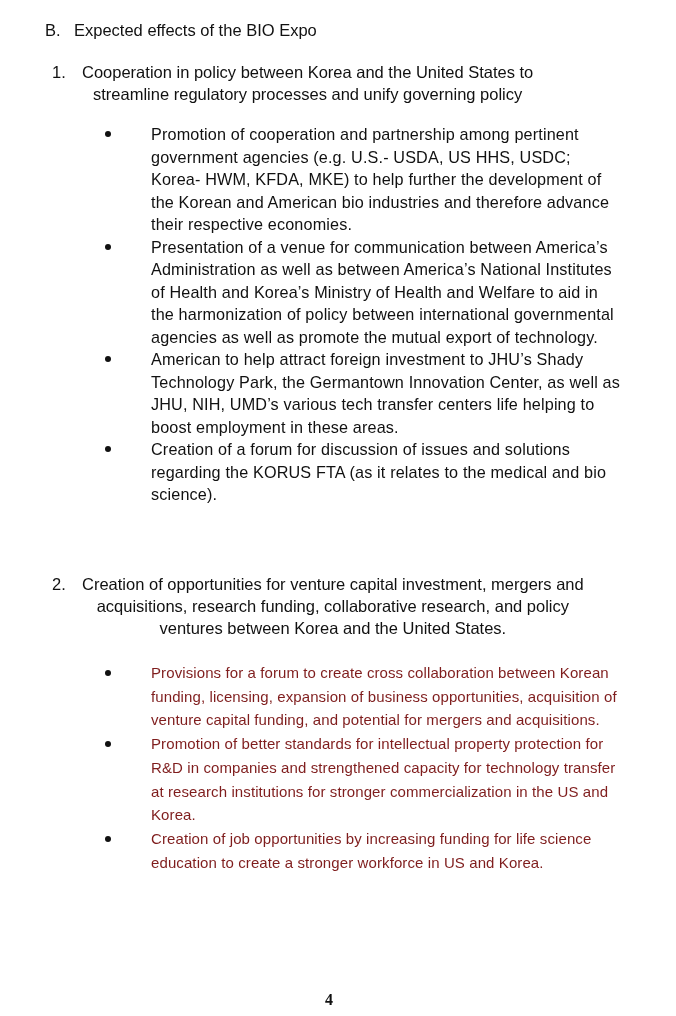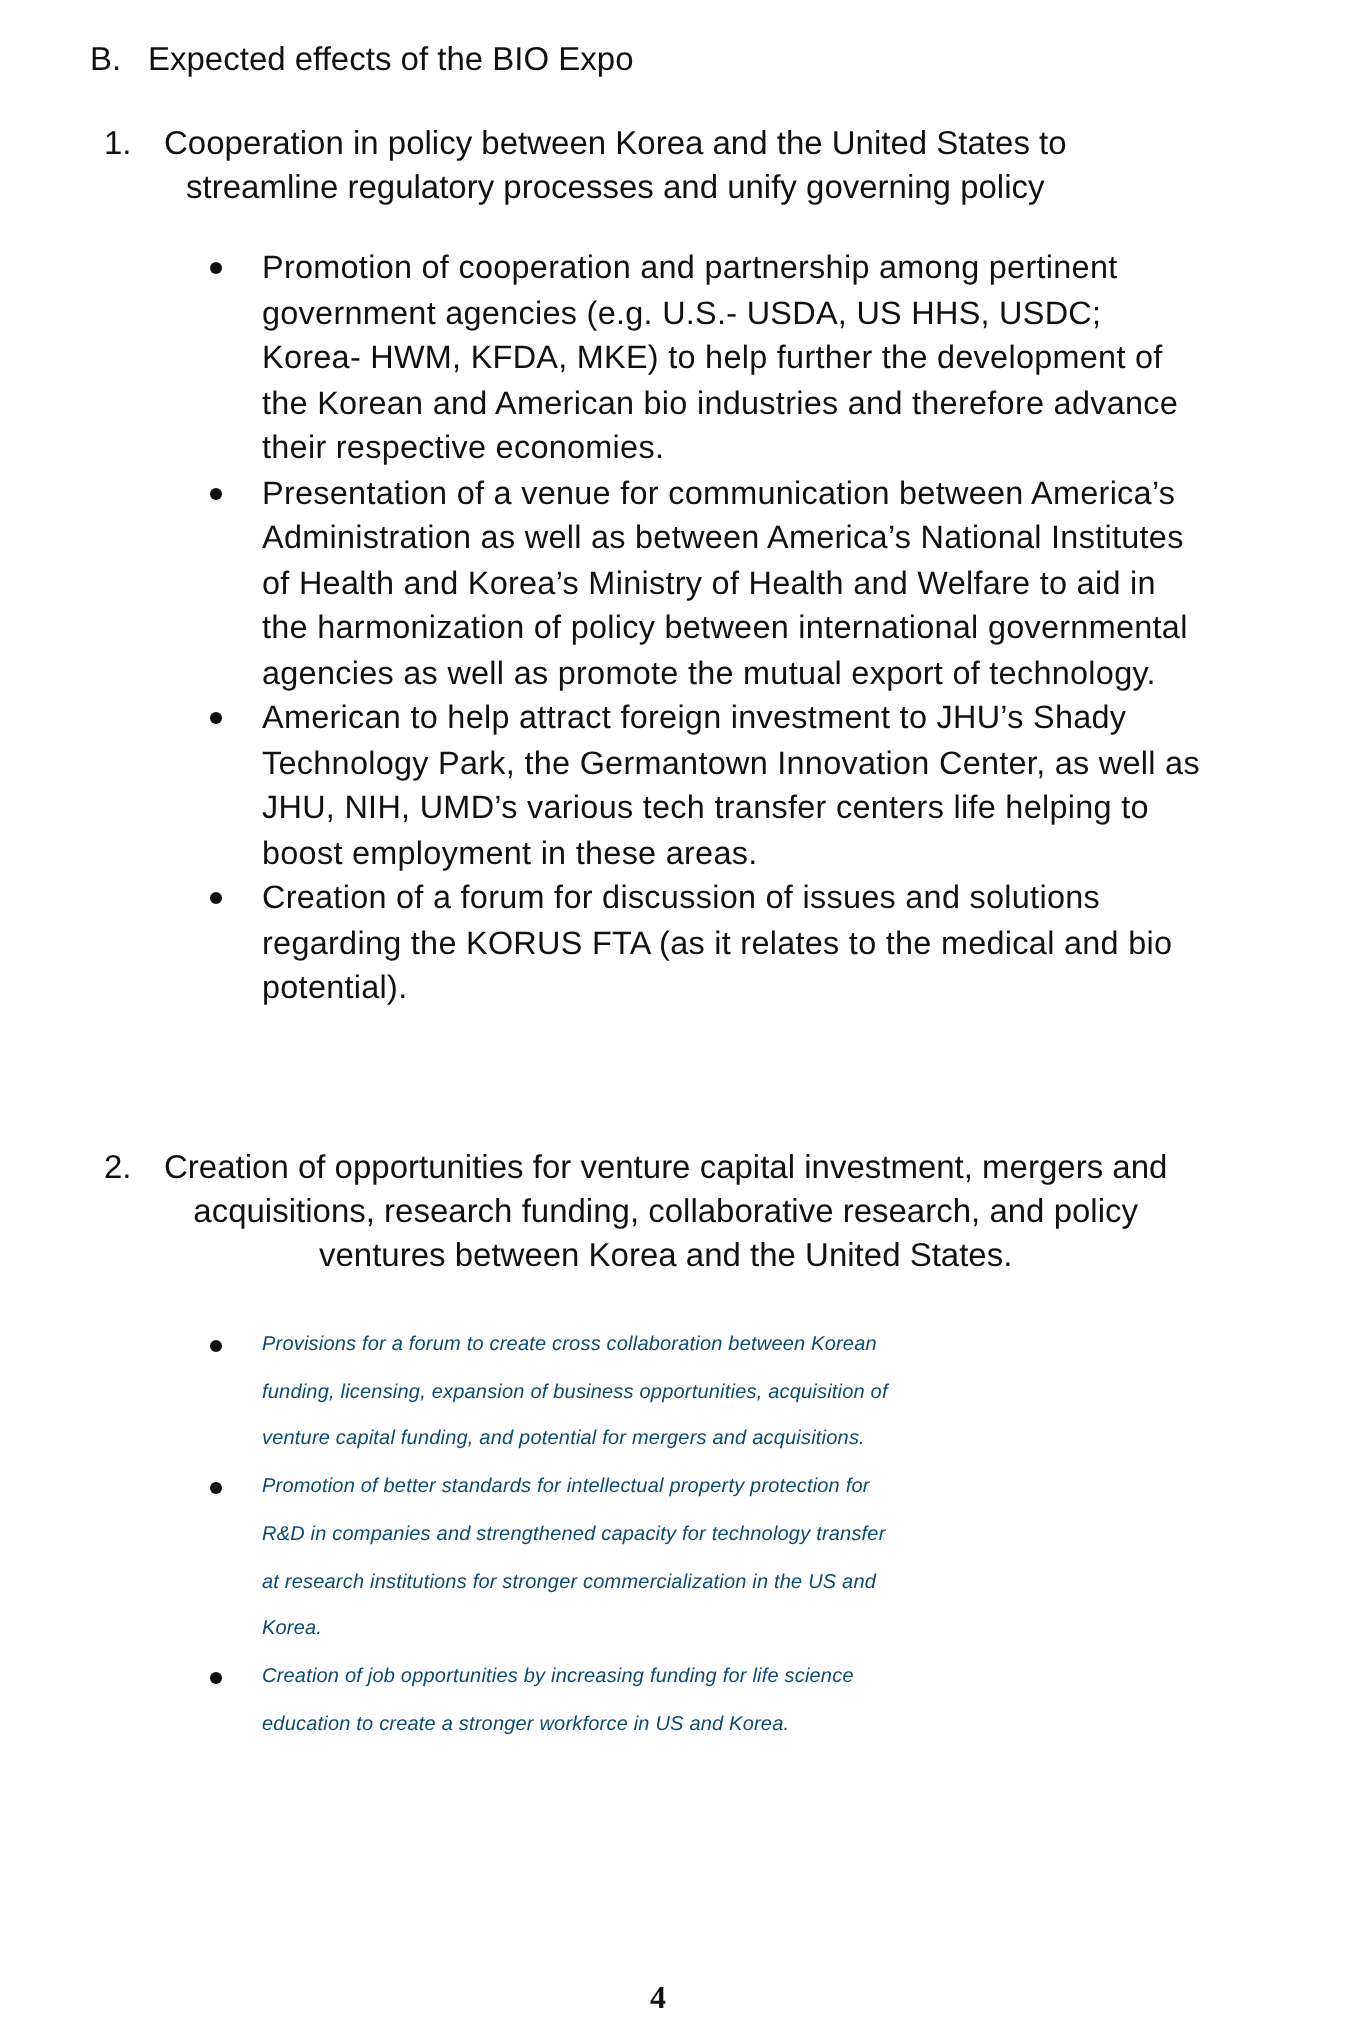--- a/index.html
+++ b/index.html
@@ -8,24 +8,24 @@
   .abs { position: absolute; }
   .section-heading { left: 45px; top: 19px; font-size: 16.5px; line-height: 22px; white-space: nowrap; }
   .section-heading .letter { display: inline-block; width: 29px; }
   .num-item { left: 52px; font-size: 16.5px; line-height: 22px; white-space: nowrap; }
   .num-item .num { position: absolute; left: 0; top: 0; }
   .num-item .txt { position: absolute; left: 30px; top: 0; text-align: center; }
   .num-item .line { display: block; }
   .bullet-list { left: 103px; margin: 0; padding: 0; list-style: none; }
   .bullet-list li { position: relative; padding-left: 28px; white-space: nowrap; }
   .bullet-list li .dot { position: absolute; left: 2px; width: 6px; height: 6px; border-radius: 50%; background: #111; }
-  .bullet-list .line { display: block; }
+  .bullet-list .line { display: block; margin-left: 20px; }
   .list-a { top: 123px; font-size: 16.2px; line-height: 22.5px; letter-spacing: 0.15px; }
   .list-a li .dot { top: 8px; }
-  .list-b { top: 661px; font-size: 10px; line-height: 23.7px; color: #0c4a6e; letter-spacing: 0.1px; font-style: italic; }
+  .list-b { top: 661px; font-size: 15px; line-height: 23.7px; color: #7f1d1d; letter-spacing: 0.1px; }
   .list-b li .dot { top: 9px; }
   .page-number { left: 0; width: 658px; top: 991px; text-align: center; font-family: "Liberation Serif", "DejaVu Serif", serif; font-weight: bold; font-size: 16px; }
 </style>
 </head>
 <body>
 
 <div class="abs sans section-heading">
   <span class="letter">B.</span><span>Expected effects of the BIO Expo</span>
 </div>
 
@@ -58,21 +58,21 @@
     <span class="dot"></span>
     <span class="line">American to help attract foreign investment to JHU’s Shady</span>
     <span class="line">Technology Park, the Germantown Innovation Center, as well as</span>
     <span class="line">JHU, NIH, UMD’s various tech transfer centers life helping to</span>
     <span class="line">boost employment in these areas.</span>
   </li>
   <li>
     <span class="dot"></span>
     <span class="line">Creation of a forum for discussion of issues and solutions</span>
     <span class="line">regarding the KORUS FTA (as it relates to the medical and bio</span>
-    <span class="line">potential).</span>
+    <span class="line">science).</span>
   </li>
 </ul>
 
 <div class="abs sans num-item" style="top:573px;">
   <span class="num">2.</span>
   <span class="txt">
     <span class="line">Creation of opportunities for venture capital investment, mergers and</span>
     <span class="line">acquisitions, research funding, collaborative research, and policy</span>
     <span class="line">ventures between Korea and the United States.</span>
   </span>

